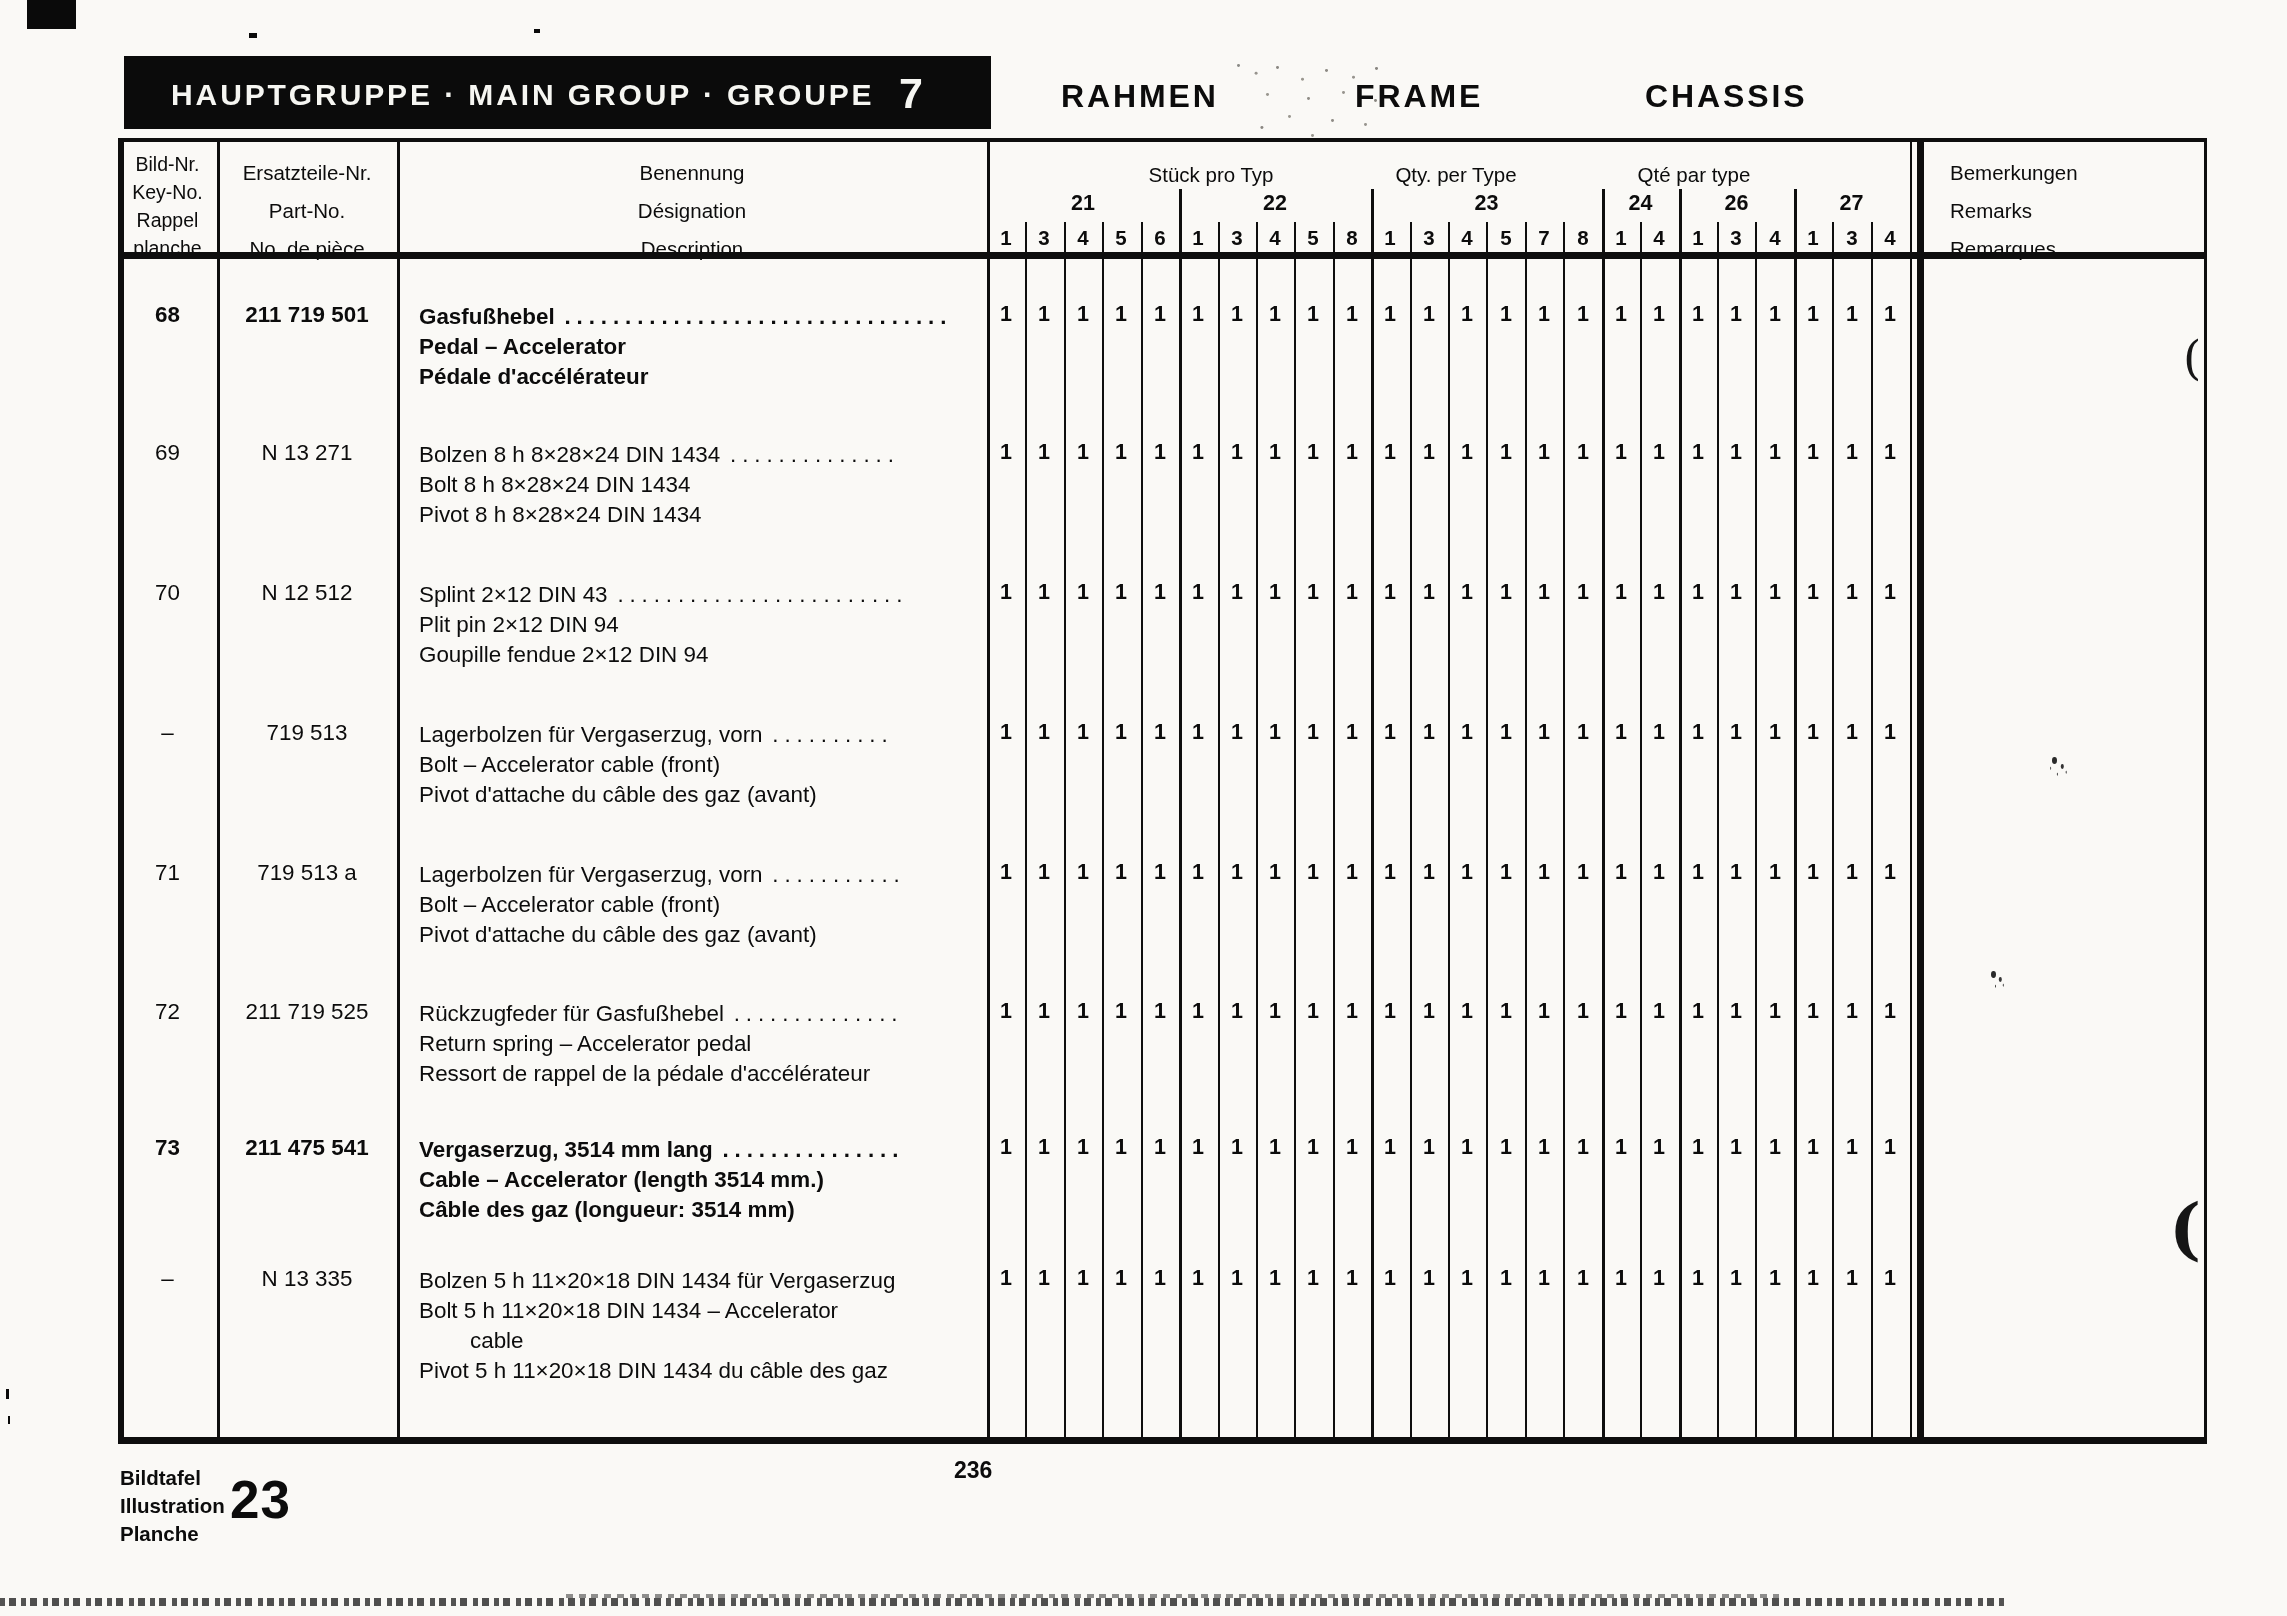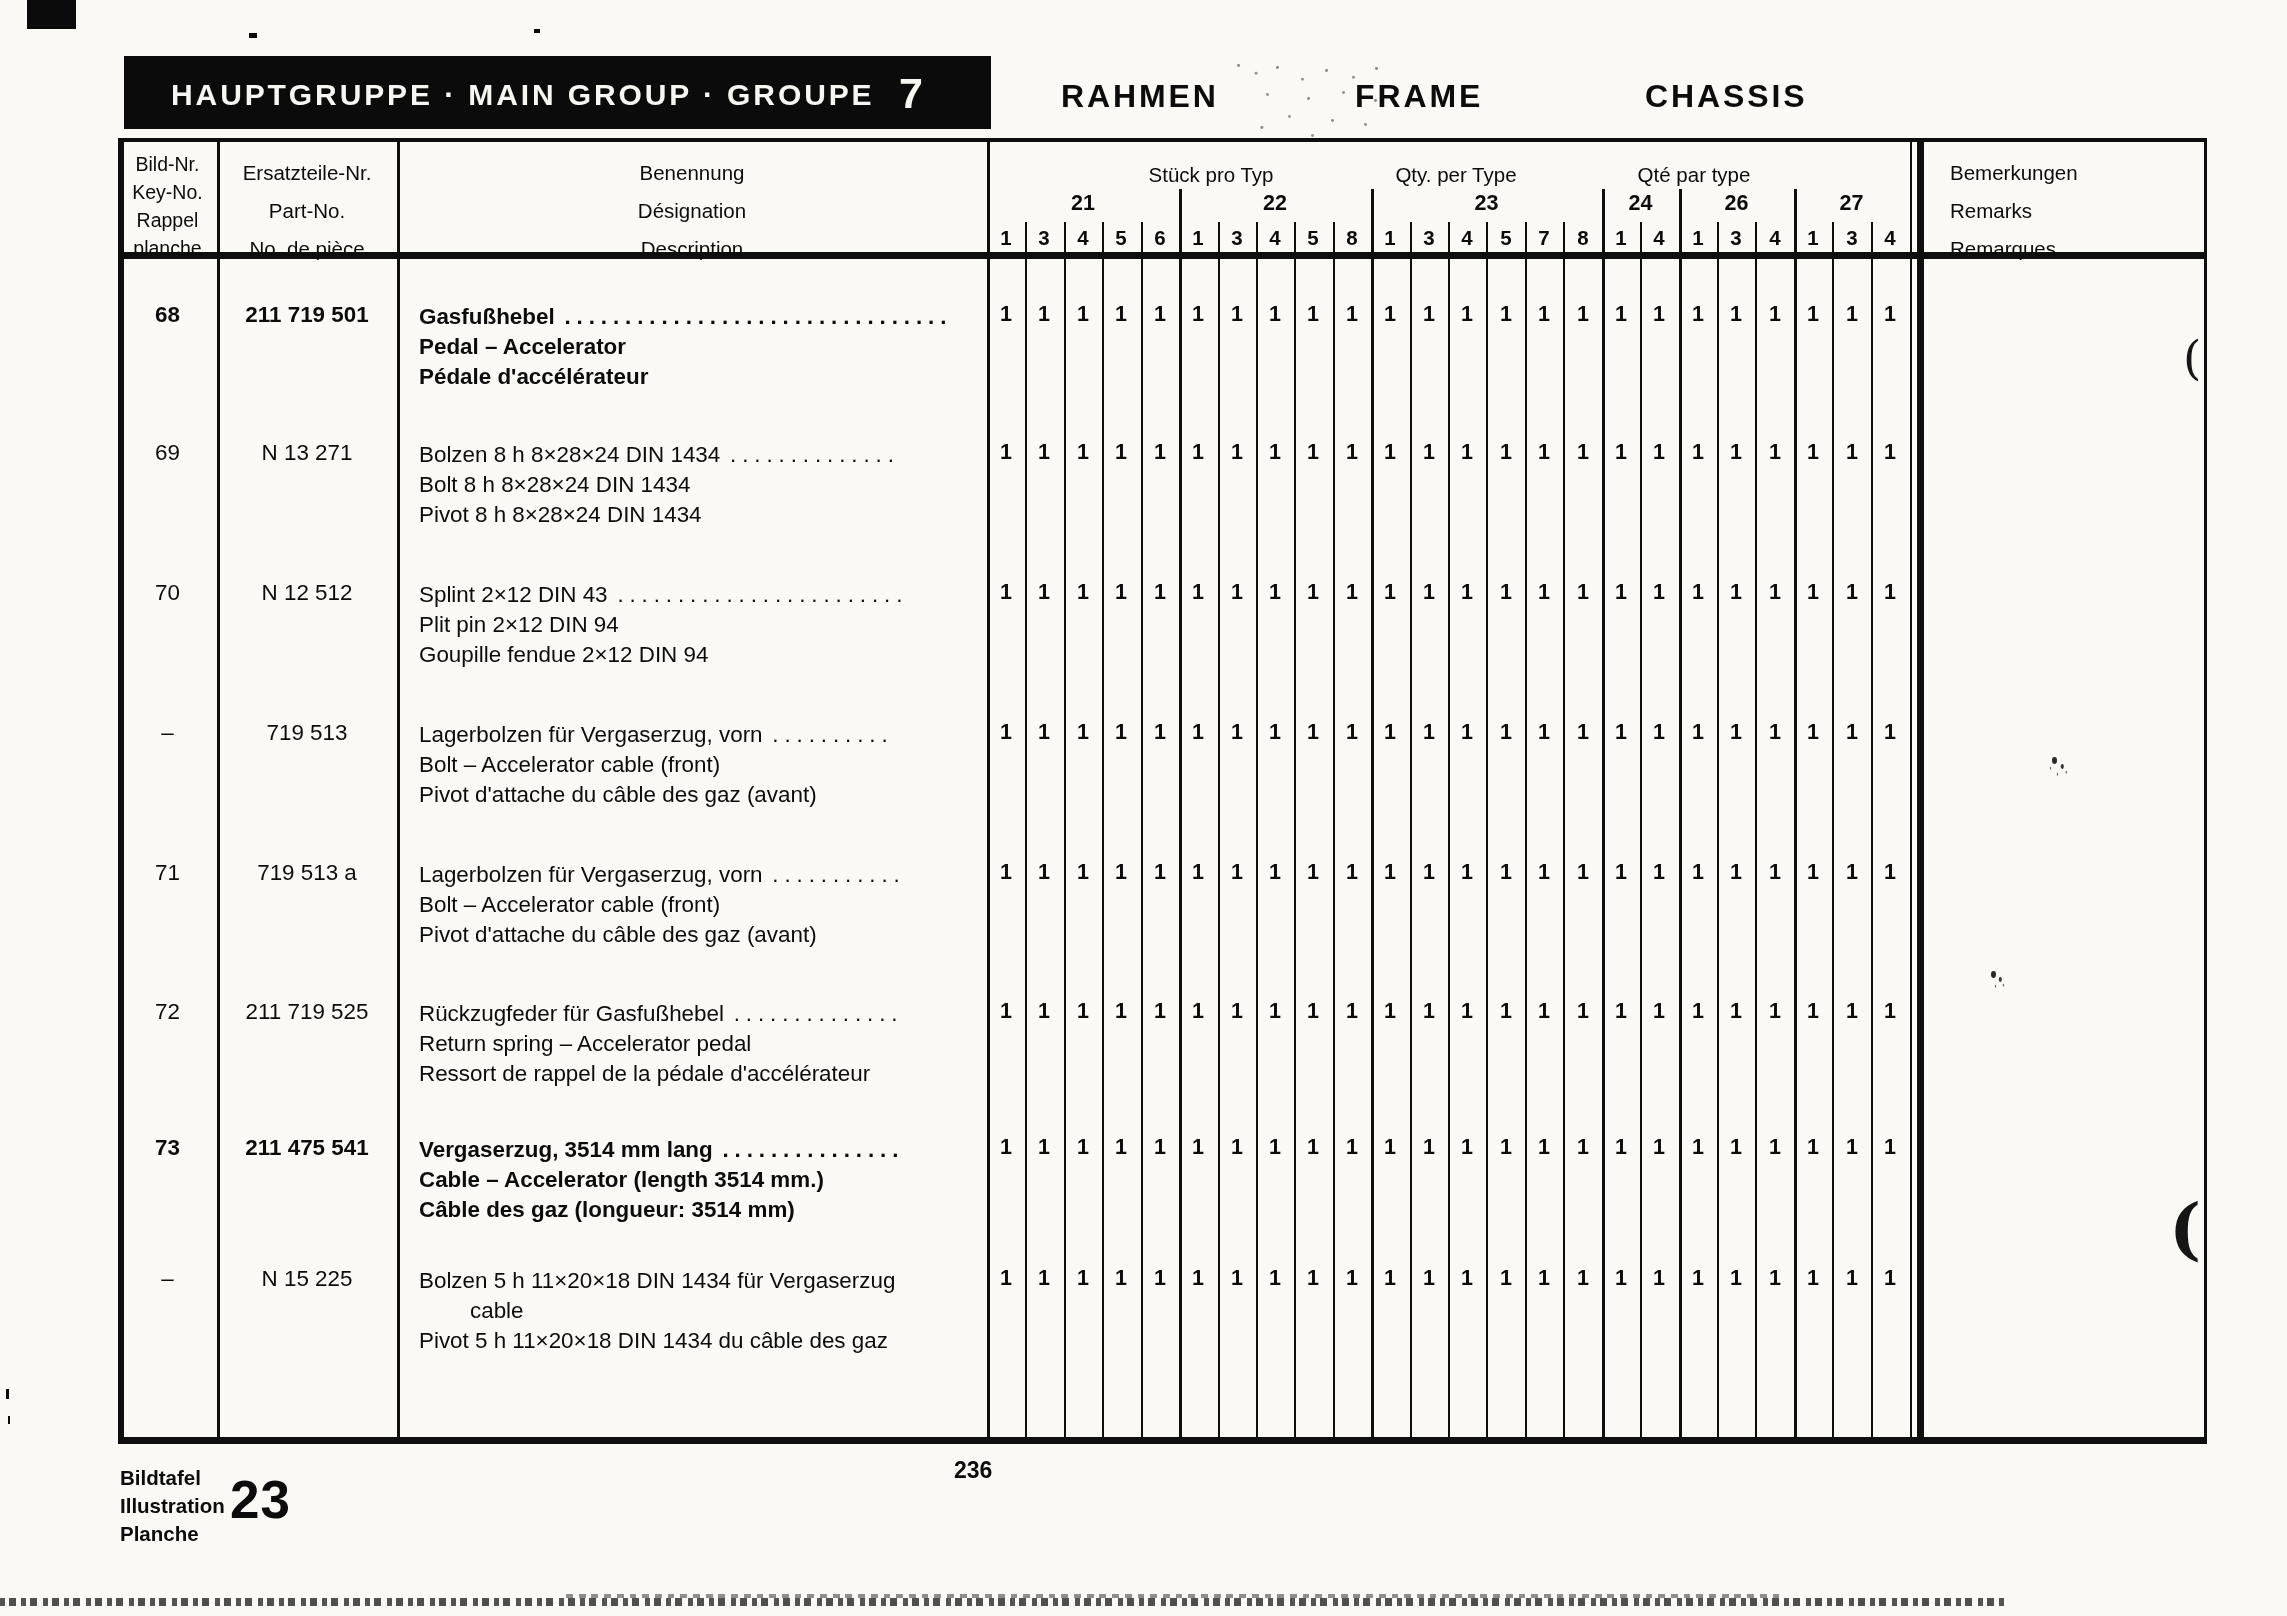--- a/index.html
+++ b/index.html
@@ -384,23 +384,24 @@
       <div class="qcell" style="left: 1446px; top: 997px; width: 38px;">1</div>
       <div class="qcell" style="left: 1484px; top: 997px; width: 38px;">1</div>
       <div class="qcell" style="left: 1522px; top: 997px; width: 38px;">1</div>
       <div class="qcell" style="left: 1561px; top: 997px; width: 38px;">1</div>
       <div class="qcell" style="left: 1599px; top: 997px; width: 38px;">1</div>
       <div class="qcell" style="left: 1638px; top: 997px; width: 38px;">1</div>
       <div class="qcell" style="left: 1676px; top: 997px; width: 38px;">1</div>
       <div class="qcell" style="left: 1715px; top: 997px; width: 38px;">1</div>
       <div class="qcell" style="left: 1753px; top: 997px; width: 38px;">1</div>
       <div class="key" style="top: 1128px;">–</div>
-      <div class="part" style="top: 1128px;">N 15 225</div>
+      <div class="part" style="top: 1128px;">N 13 335</div>
       <div class="desc" style="top: 1128px;">
         <div class="dline"><span>Bolzen 5 h 11×20×18 DIN 1434 für Vergaserzug</span></div>
+        <div class="dline"><span>Bolt 5 h 11×20×18 DIN 1434 – Accelerator</span></div>
         <div class="dline ind"><span>cable</span></div>
         <div class="dline"><span>Pivot 5 h 11×20×18 DIN 1434 du câble des gaz</span></div>
       </div>
       <div class="qcell" style="left: 869px; top: 1128px; width: 38px;">1</div>
       <div class="qcell" style="left: 907px; top: 1128px; width: 38px;">1</div>
       <div class="qcell" style="left: 946px; top: 1128px; width: 38px;">1</div>
       <div class="qcell" style="left: 984px; top: 1128px; width: 38px;">1</div>
       <div class="qcell" style="left: 1023px; top: 1128px; width: 38px;">1</div>
       <div class="qcell" style="left: 1061px; top: 1128px; width: 38px;">1</div>
       <div class="qcell" style="left: 1100px; top: 1128px; width: 38px;">1</div>

